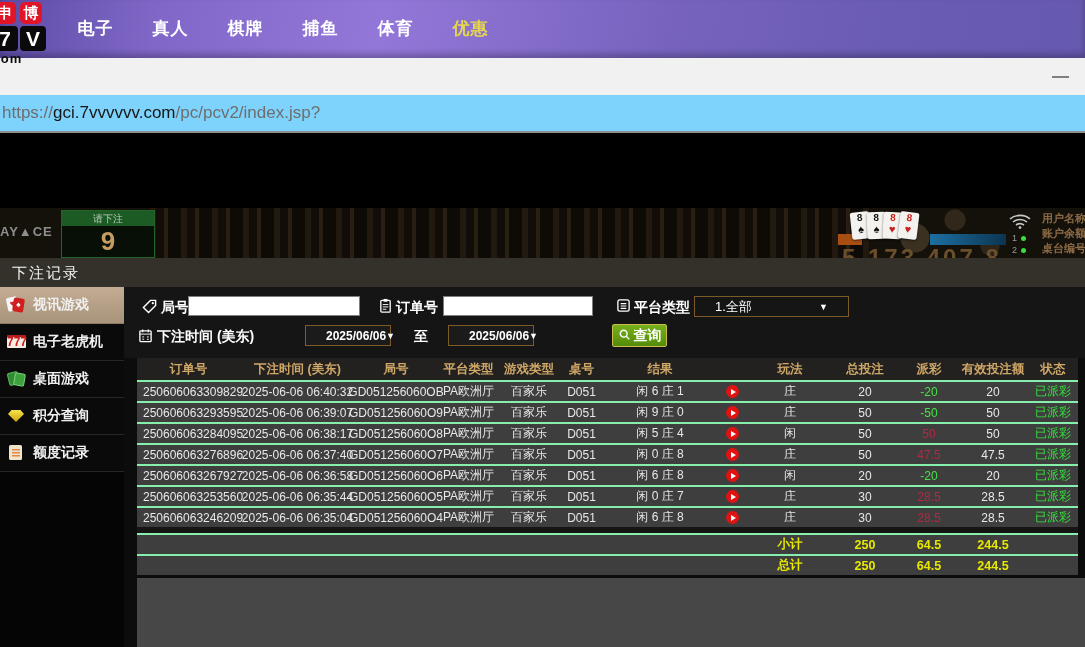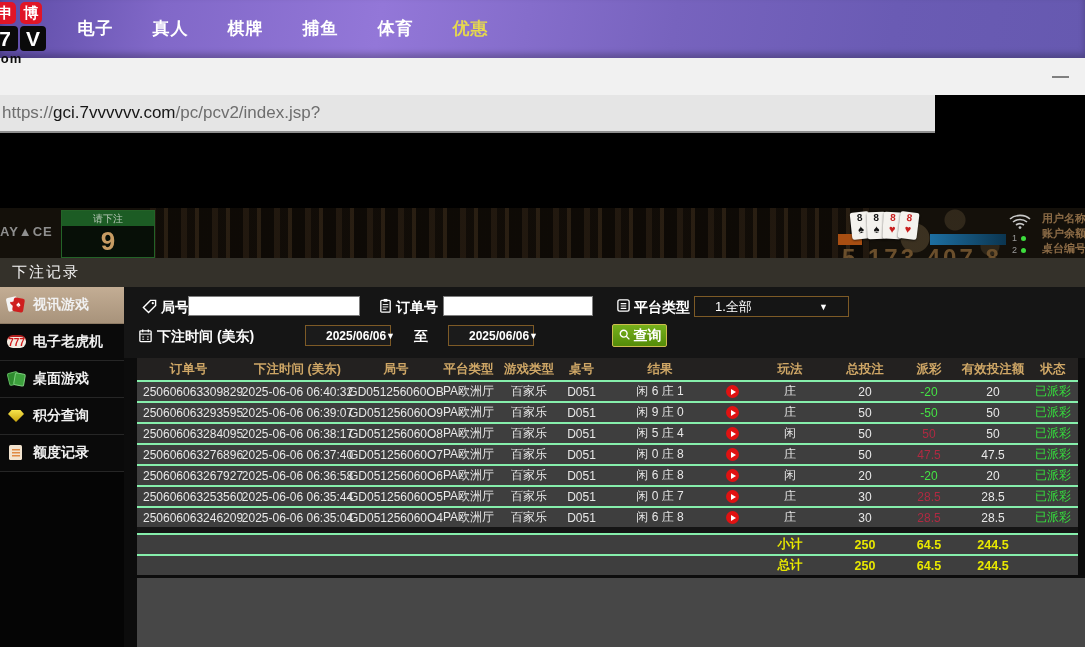--- a/index.html
+++ b/index.html
@@ -21,21 +21,21 @@
   .logo .suffix { color:#0d0d0d; font-weight:bold; font-size:13px; letter-spacing:1px; margin-left:2px; }
   .menu { position:absolute; left:58px; top:0; height:58px; display:flex; }
   .menu .item { width:75px; text-align:center; line-height:58px; color:#fff; font-size:17px;
                 font-weight:bold; cursor:pointer; letter-spacing:1px; }
   .menu .item.hl { color:#e6d84e; }
 
   
   .titlebar { position:absolute; left:0; top:58px; width:1085px; height:37px; background:#f1f1f1; }
   .titlebar .wtitle { position:absolute; left:2px; top:0; line-height:37px; font-size:13px; color:#6e6e6e; }
   .minbtn { position:absolute; right:16px; top:18px; width:17px; height:2px; background:#808080; cursor:pointer; }
-  .urlbar { position:absolute; left:0; top:95px; width:935px; height:38px; background:#e5e5e5;
+  .urlbar { position:absolute; left:0; top:95px; width:1085px; height:38px; background:#7dd3fc;
             border-bottom:2px solid #8f8f8f; }
   .urlbar .urltext { position:absolute; left:2px; top:0; line-height:36px; font-size:17px; white-space:nowrap; }
   .urltext .dim { color:#6e6e6e; } .urltext .dom { color:#161616; }
 
   
   .blackstrip { position:absolute; left:0; top:133px; width:1085px; height:75px; background:#000; }
   .gamestrip { position:absolute; left:0; top:208px; width:1085px; height:50px; background:#14100a; overflow:hidden; }
   .gbrand { position:absolute; left:0; top:16px; color:#8f8f8f; font-size:13px; font-weight:bold; letter-spacing:1px; }
   .greenbox { position:absolute; left:61px; top:2px; width:94px; height:48px; border:1px solid #236327; background:rgba(5,16,7,.9); }
   .greenbox .gb-head { height:15px; background:#1c5c24; color:#b9c9b9; font-size:10px; text-align:center; line-height:15px; }
@@ -57,39 +57,39 @@
   .gcard:nth-child(1){ transform:rotate(-6deg);} .gcard:nth-child(2){ transform:rotate(-2deg);}
   .gcard:nth-child(3){ transform:rotate(3deg);} .gcard:nth-child(4){ transform:rotate(7deg);}
   .gamount { position:absolute; left:842px; top:36px; color:#6b4f2c; font-size:24px; font-weight:bold; letter-spacing:3px; white-space:nowrap; }
   .gwifi { position:absolute; left:1008px; top:5px; }
   .gsignal { position:absolute; left:1012px; top:24px; color:#9a9a9a; font-size:9px; line-height:12px; }
   .gsignal .dot { display:inline-block; width:5px; height:5px; border-radius:50%; background:#3ddc3d; margin-left:4px; }
   .guser { position:absolute; left:1042px; top:3px; color:#8a6a45; font-size:11px; font-weight:bold; line-height:15px; white-space:nowrap; }
 
   
   .pagebar { position:absolute; left:0; top:258px; width:1085px; height:29px; background:#34312a; }
-  .pagebar .ptitle { margin-left:12px; line-height:29px; color:#f5f5f5; font-size:15px; letter-spacing:2px;font-family:Liberation Serif, serif; }
+  .pagebar .ptitle { margin-left:12px; line-height:29px; color:#f5f5f5; font-size:15px; letter-spacing:2px; }
 
   
   .main { position:absolute; left:0; top:287px; width:1085px; height:360px; background:#0c0c0c; }
   .sidebar { position:absolute; left:0; top:0; width:124px; height:360px; background:#050505; }
   .sitem { position:relative; width:124px; height:37px; display:flex; align-items:center; gap:7px;
            padding-left:7px; border-bottom:1px solid #262626; background:#0a0a0a; cursor:pointer; }
   .sitem .slabel { color:#f0f0f0; font-size:14px; font-weight:bold; }
   .sitem.active { background:linear-gradient(#c3ad94,#a8937b); border-bottom:1px solid #8d7a64; }
   .sitem.active::after { content:""; position:absolute; right:-9px; top:0; border-top:18.5px solid transparent;
            border-bottom:18.5px solid transparent; border-left:9px solid #ab9680; }
   
   .ic { width:19px; height:18px; position:relative; flex:none; }
   .cardA,.cardB { position:absolute; width:11px; height:14px; border-radius:2px; font-size:8px;
                   text-align:center; line-height:14px; }
   .cardA { left:0; top:1px; background:#f5f5f5; color:#cf1f1f; transform:rotate(-12deg); }
   .cardB { left:6px; top:2px; background:#cf1f1f; color:#fff; transform:rotate(9deg); }
-  .slotbox { position:absolute; left:0; top:2px; width:19px; height:13px; background:#f3ede2; border-radius:6px;
-             border-top:2px solid #b02020; color:#d01818; font-size:10px; font-weight:bold; text-align:center; line-height:11px; }
+  .slotbox { position:absolute; left:0; top:2px; width:19px; height:13px; background:#f3ede2; border-radius:1px;
+             border-top:2px solid #b02020; color:#d01818; font-size:12px; font-weight:bold; text-align:center; line-height:11px; }
   .gcardA,.gcardB { position:absolute; width:11px; height:13px; border-radius:2px; }
   .gcardA { left:1px; top:2px; background:#2e8b2e; transform:rotate(-14deg); border:1px solid #5fb75f; }
   .gcardB { left:7px; top:3px; background:#3da13d; transform:rotate(10deg); border:1px solid #7fd07f; }
   .gem { position:absolute; left:1px; top:3px; width:16px; height:12px;
          background:linear-gradient(#f7e44c,#c9a40e);
          clip-path:polygon(50% 100%,0 33%,22% 0,78% 0,100% 33%); }
   .doc { position:absolute; left:2px; top:1px; width:13px; height:15px; background:#f2e3cf; border-radius:1.5px;
          background-image:linear-gradient(#e08a44 0 0),linear-gradient(#e08a44 0 0),linear-gradient(#e08a44 0 0);
          background-size:8px 1.5px; background-repeat:no-repeat; background-position:2.5px 4px,2.5px 7px,2.5px 10px; }
 

